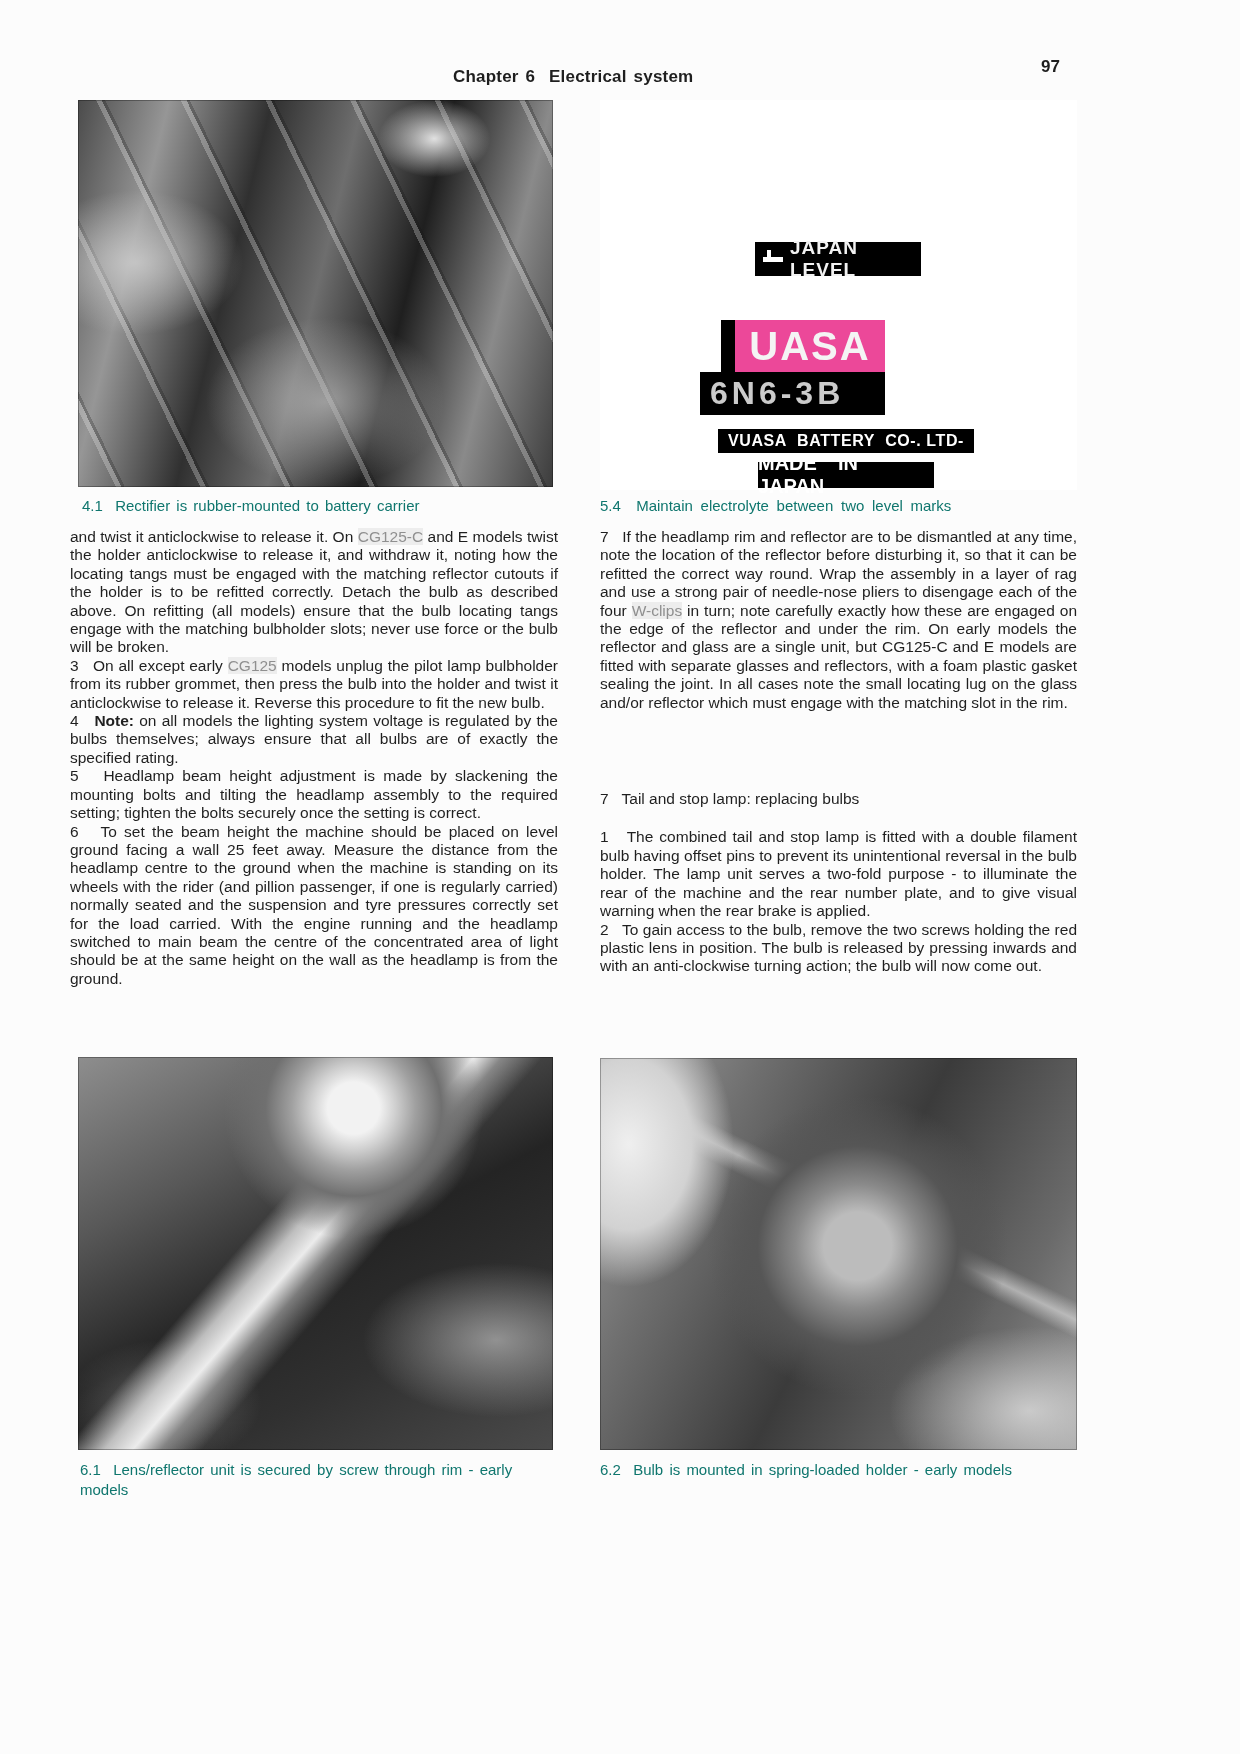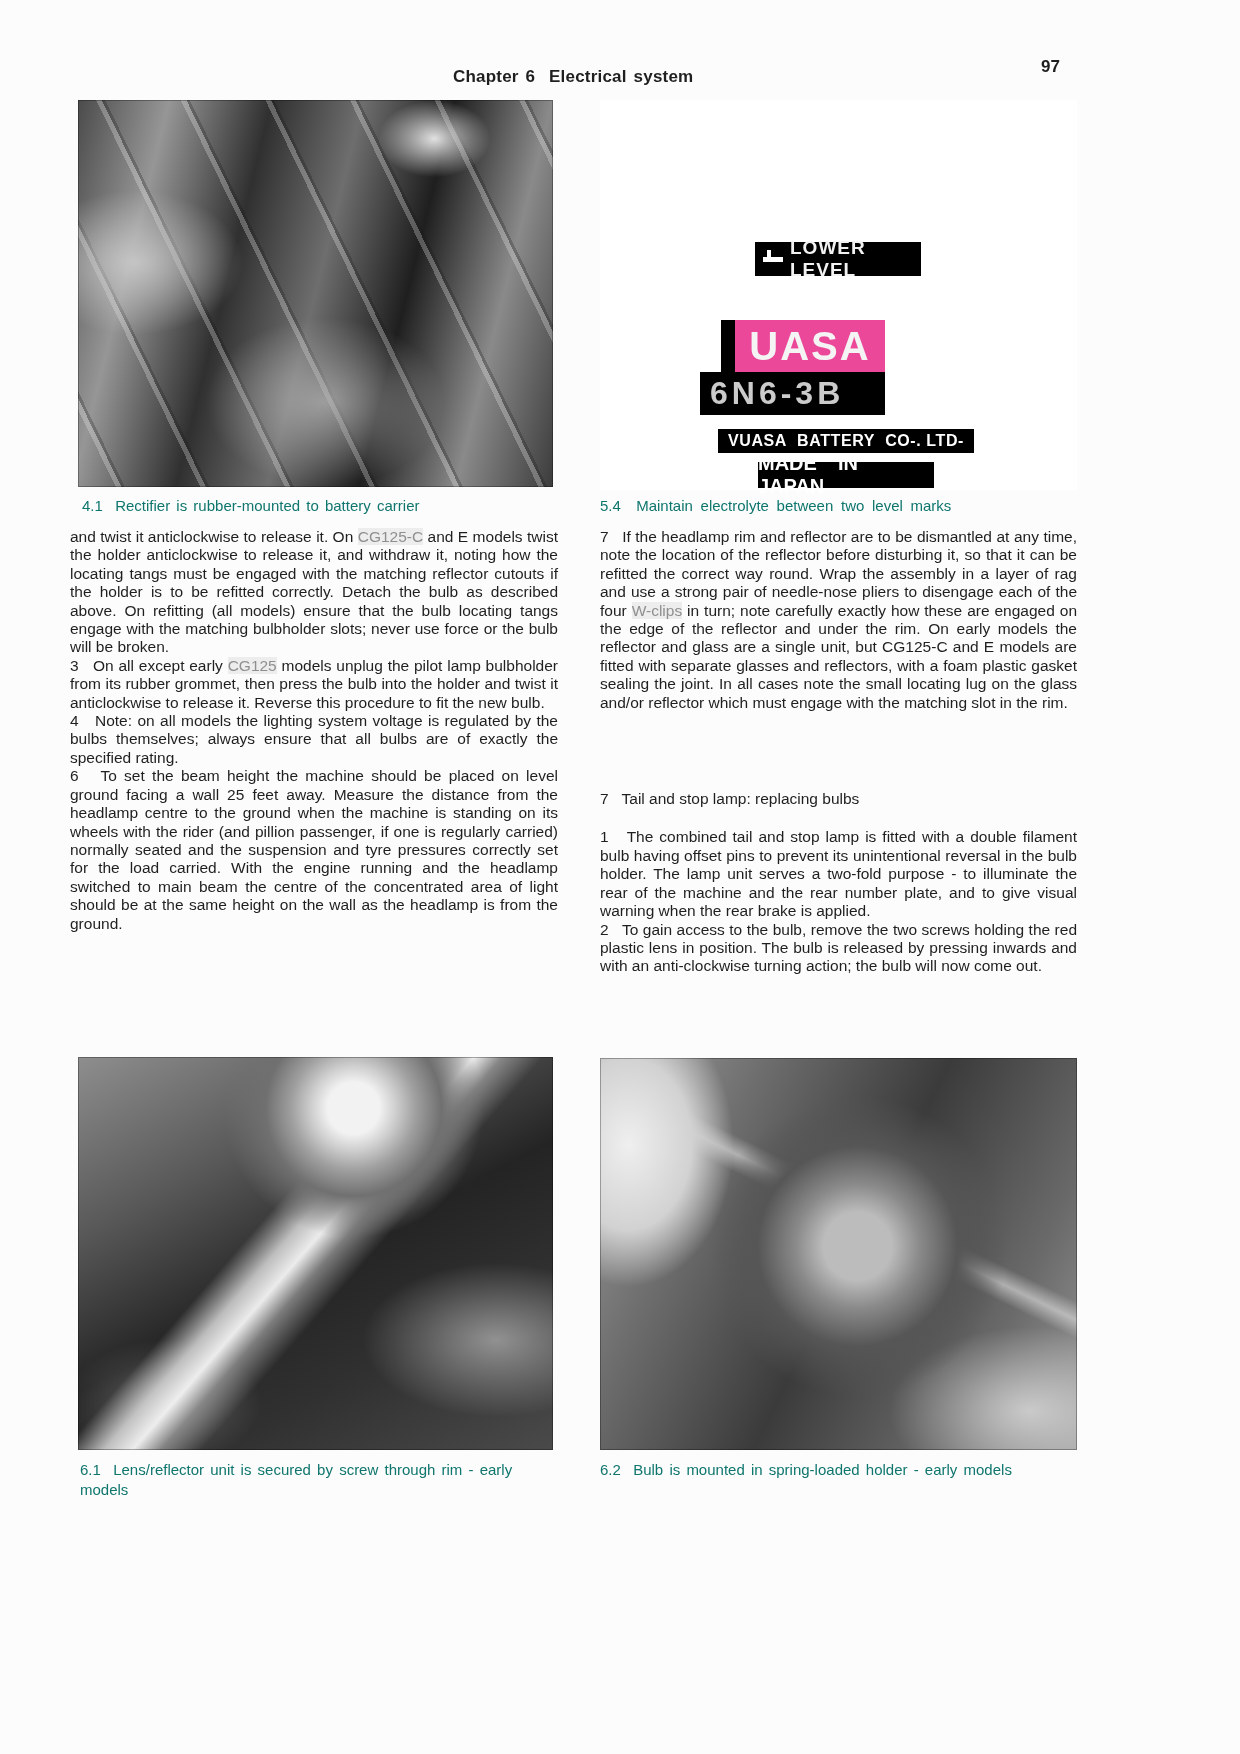--- a/index.html
+++ b/index.html
@@ -45,49 +45,50 @@
   .cap61{left:80px;top:1460px;width:485px;}
   .cap62{left:600px;top:1460px;width:478px;}
 
   .body{position:absolute;font-size:15.5px;line-height:18.4px;text-align:justify;}
   .body p{margin:0;}
   .left-body{left:70px;top:528px;width:488px;}
   .right-body{left:600px;top:528px;width:477px;}
   .section-heading{font-size:15.5px;line-height:18.4px;margin:78px 0 0 0;font-weight:normal;text-align:left;}
   .right-body p.p1{margin-top:20px;}
   .ocr{color:#8f8f8f;background:#ededed;}
-  .bold{font-weight:normal;margin-top:24px;}
+  .bold{font-weight:bold;margin-top:24px;}
 </style>
 </head>
 <body>
 
 <div class="page">
 
   <div class="hdr-title">Chapter 6&nbsp; Electrical system</div>
   <div class="hdr-page">97</div>
 
   <div class="photo photo1"></div>
   <div class="caption cap41">4.1&nbsp; Rectifier is rubber-mounted to battery carrier</div>
 
   <div class="battery">
     <div class="blabel level">
       <span class="dash"></span>
-      <span>LOWER LEVEL</span>
+      <span>JAPAN LEVEL</span>
     </div>
     <div class="blabel uasa">UASA</div>
     <div class="blabel model">6N6-3B</div>
     <div class="blabel maker">VUASA&nbsp; BATTERY&nbsp; CO-. LTD-</div>
     <div class="blabel origin">MADE&nbsp; IN&nbsp; JAPAN</div>
   </div>
   <div class="caption cap54">5.4&nbsp; Maintain electrolyte between two level marks</div>
 
   <div class="body left-body">
     <p><span>and twist it anticlockwise to release it. On </span><span class="ocr">CG125-C</span><span> and E models twist the holder anticlockwise to release it, and withdraw it, noting how the locating tangs must be engaged with the matching reflector cutouts if the holder is to be refitted correctly. Detach the bulb as described above. On refitting (all models) ensure that the bulb locating tangs engage with the matching bulbholder slots; never use force or the bulb will be broken.</span></p>
     <p><span>3&nbsp;&nbsp;&nbsp;On all except early </span><span class="ocr">CG125</span><span> models unplug the pilot lamp bulbholder from its rubber grommet, then press the bulb into the holder and twist it anticlockwise to release it. Reverse this procedure to fit the new bulb.</span></p>
     <p><span>4&nbsp;&nbsp;&nbsp;</span><span class="bold">Note:</span><span> on all models the lighting system voltage is regulated by the bulbs themselves; always ensure that all bulbs are of exactly the specified rating.</span></p>
+    <p>5&nbsp;&nbsp;&nbsp;Headlamp beam height adjustment is made by slackening the mounting bolts and tilting the headlamp assembly to the required setting; tighten the bolts securely once the setting is correct.</p>
     <p>6&nbsp;&nbsp;&nbsp;To set the beam height the machine should be placed on level ground facing a wall 25 feet away. Measure the distance from the headlamp centre to the ground when the machine is standing on its wheels with the rider (and pillion passenger, if one is regularly carried) normally seated and the suspension and tyre pressures correctly set for the load carried. With the engine running and the headlamp switched to main beam the centre of the concentrated area of light should be at the same height on the wall as the headlamp is from the ground.</p>
   </div>
 
   <div class="body right-body">
     <p><span>7&nbsp;&nbsp;&nbsp;If the headlamp rim and reflector are to be dismantled at any time, note the location of the reflector before disturbing it, so that it can be refitted the correct way round. Wrap the assembly in a layer of rag and use a strong pair of needle-nose pliers to disengage each of the four </span><span class="ocr">W-clips</span><span> in turn; note carefully exactly how these are engaged on the edge of the reflector and under the rim. On early models the reflector and glass are a single unit, but CG125-C and E models are fitted with separate glasses and reflectors, with a foam plastic gasket sealing the joint. In all cases note the small locating lug on the glass and/or reflector which must engage with the matching slot in the rim.</span></p>
     <h3 class="section-heading">7&nbsp;&nbsp;&nbsp;Tail and stop lamp: replacing bulbs</h3>
     <p class="p1">1&nbsp;&nbsp;&nbsp;The combined tail and stop lamp is fitted with a double filament bulb having offset pins to prevent its unintentional reversal in the bulb holder. The lamp unit serves a two-fold purpose - to illuminate the rear of the machine and the rear number plate, and to give visual warning when the rear brake is applied.</p>
     <p>2&nbsp;&nbsp;&nbsp;To gain access to the bulb, remove the two screws holding the red plastic lens in position. The bulb is released by pressing inwards and with an anti-clockwise turning action; the bulb will now come out.</p>
   </div>
 

